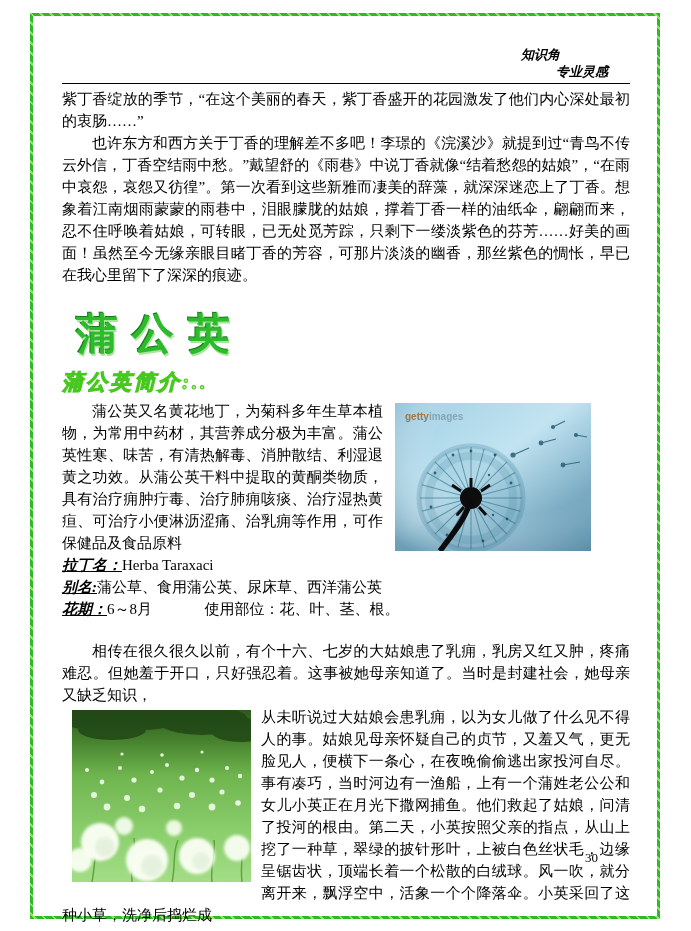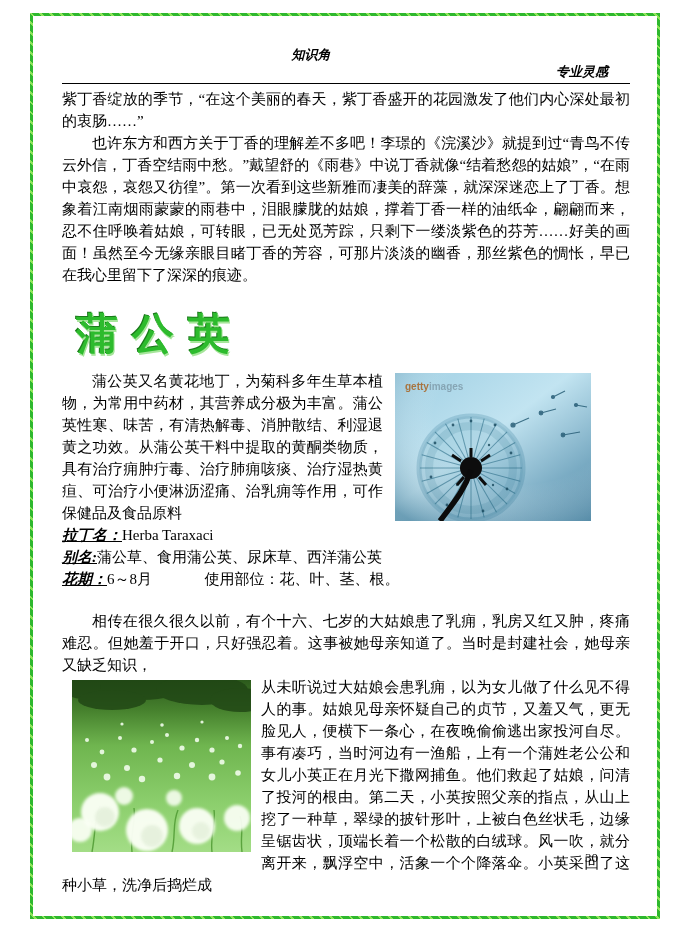--- a/index.html
+++ b/index.html
@@ -5,21 +5,21 @@
   html,body{margin:0;padding:0;background:#e8e8e8;}
   .page{position:relative;width:691px;height:931px;background:#fff;margin:0 auto;overflow:hidden;
         font-family:"Liberation Serif","DejaVu Serif",serif;color:#000;}
   .art-border{position:absolute;left:30px;top:13px;right:31px;bottom:12px;
               border:3px solid #2eb82e;
               border-image:repeating-linear-gradient(45deg,#2eb82e 0 3px,#8fe65a 3px 5px,#2eb82e 5px 7px) 3;
               pointer-events:none;}
   .content{position:absolute;left:62px;top:46px;width:568px;}
   .header{border-bottom:1px solid #000;padding-bottom:3px;}
   .hline{font-size:13px;line-height:17px;font-weight:bold;font-style:italic;text-align:right;}
-  .hline1{padding-right:70px;text-align:center;}
+  .hline1{padding-right:70px;}
   .hline2{padding-right:22px;}
   p{margin:0;font-size:15px;line-height:22px;text-align:justify;}
   .mt6{margin-top:4px;}
   .indent{text-indent:2em;}
   .title{margin:24px 0 12px;text-align:left;font-size:42px;line-height:48px;font-weight:900;
          letter-spacing:14px;padding-left:14px;color:#2dbb2d;
          text-shadow:1px 2px 0 #a6e59a, -1px -1px 0 #1a7a1a;}
   .deco{margin:6px 0 6px;font-size:21px;line-height:24px;font-weight:bold;font-style:italic;
         letter-spacing:3px;color:#b8f282;-webkit-text-stroke:1px #46c81e;
         text-shadow:0 0 1px #46c81e;}
@@ -45,20 +45,21 @@
       <div class="hline hline1">知识角</div>
       <div class="hline hline2">专业灵感</div>
     </div>
 
     <p class="mt6">紫丁香绽放的季节，“在这个美丽的春天，紫丁香盛开的花园激发了他们内心深处最初的衷肠……”</p>
     <p class="indent">也许东方和西方关于丁香的理解差不多吧！李璟的《浣溪沙》就提到过“青鸟不传云外信，丁香空结雨中愁。”戴望舒的《雨巷》中说丁香就像“结着愁怨的姑娘”，“在雨中哀怨，哀怨又彷徨”。第一次看到这些新雅而凄美的辞藻，就深深迷恋上了丁香。想象着江南烟雨蒙蒙的雨巷中，泪眼朦胧的姑娘，撑着丁香一样的油纸伞，翩翩而来，忍不住呼唤着姑娘，可转眼，已无处觅芳踪，只剩下一缕淡紫色的芬芳……好美的画面！虽然至今无缘亲眼目睹丁香的芳容，可那片淡淡的幽香，那丝紫色的惆怅，早已在我心里留下了深深的痕迹。</p>
 
     <h1 class="title">蒲公英</h1>
 
     <div class="intro-section clearfix">
+      <h2 class="deco">蒲公英简介:..</h2>
 
       <div class="photo-blue">
         <svg width="196" height="148" viewBox="0 0 196 148" xmlns="http://www.w3.org/2000/svg">
           <defs>
             <linearGradient id="sky" x1="0" y1="0" x2="1" y2="1">
               <stop offset="0" stop-color="#9fcfe3"></stop>
               <stop offset="0.45" stop-color="#c2e4f1"></stop>
               <stop offset="1" stop-color="#4c87a6"></stop>
             </linearGradient>
             <radialGradient id="vig" cx="0.65" cy="0.3" r="0.9">

